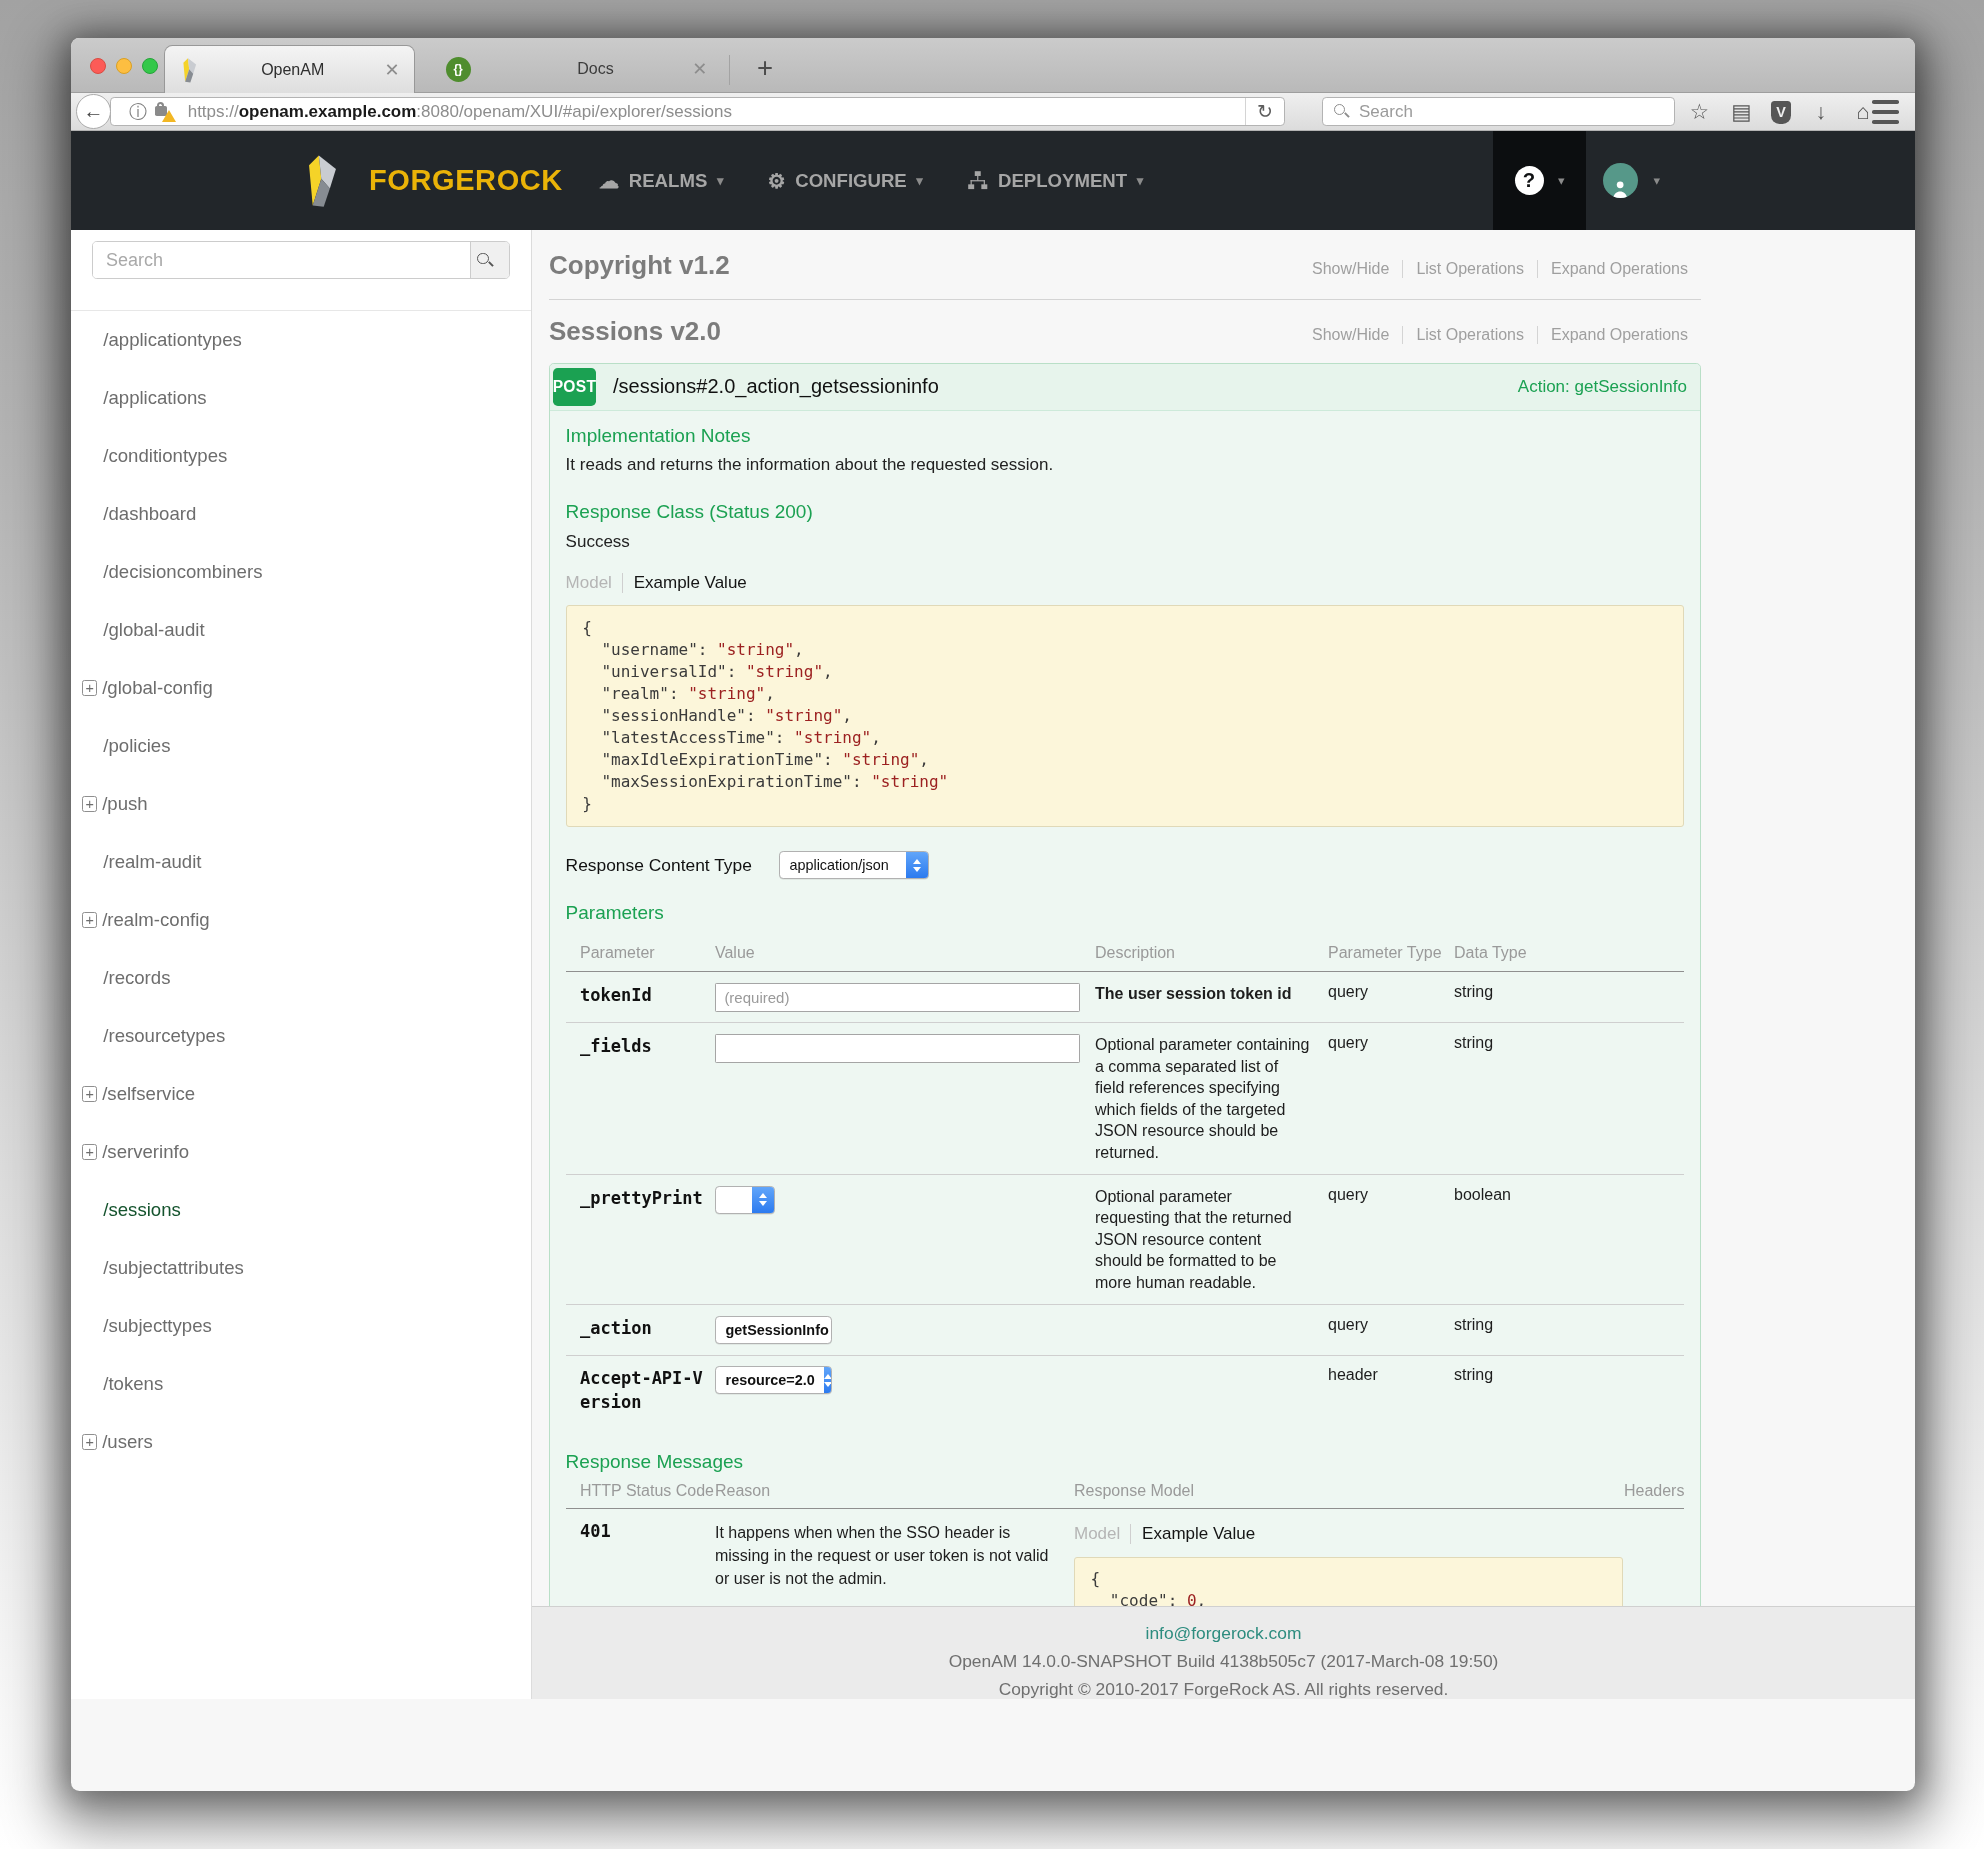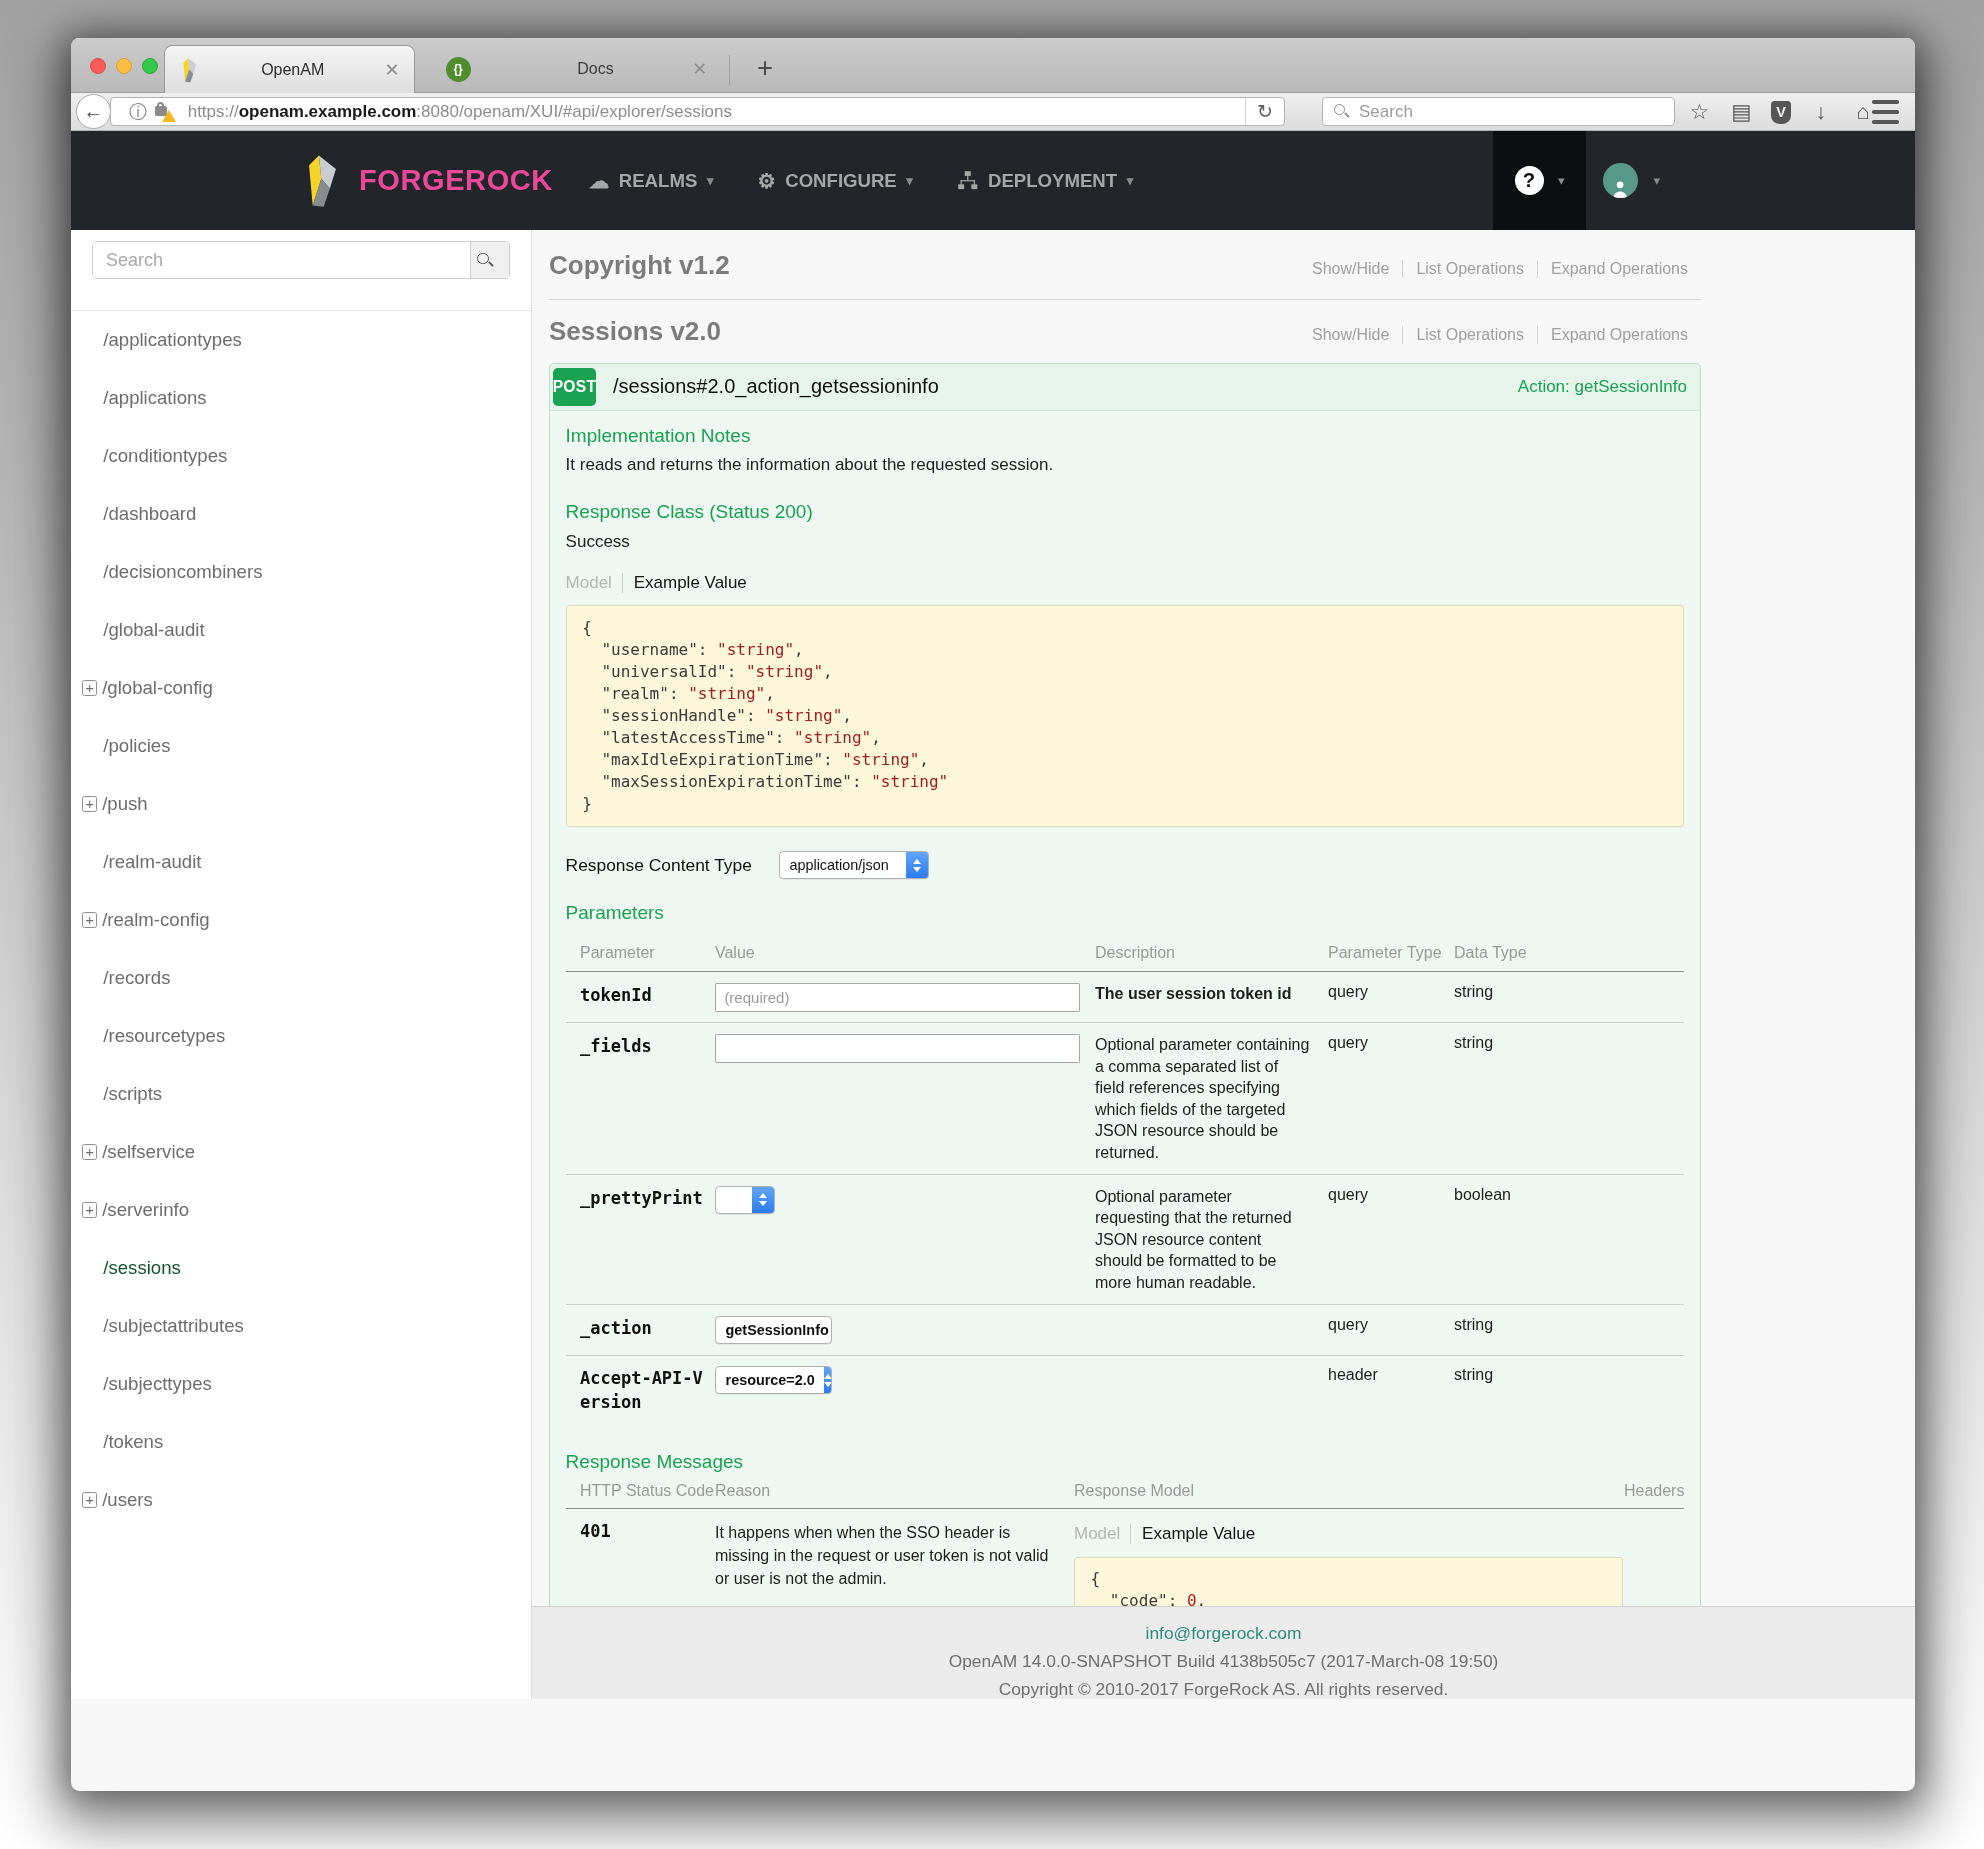--- a/index.html
+++ b/index.html
@@ -65,21 +65,21 @@
   .tb-icons { position:absolute; left:1616px; top:0; height:38px; display:flex; align-items:center; gap:17px; color:#565656; font-size:21.5px; }
   .tb-icons .ico { width:25px; text-align:center; }
   .shield { width:20.3px; height:23px; background:#565656; border-radius:3.6px 3.6px 8.4px 8.4px; color:#efefef;
     font-size:14.4px; font-weight:bold; display:flex; align-items:center; justify-content:center; }
   .hamburger { position:absolute; right:15.6px; top:7.2px; width:27.5px; height:24px; display:flex; flex-direction:column; justify-content:space-between; }
   .hamburger i { display:block; height:4.2px; background:#565656; border-radius:1.8px; }
   
   .appbar { position:relative; height:99px; background:#22262a; display:flex; align-items:center; }
   .brand { display:flex; align-items:center; margin-left:233px; }
   .brand svg { width:37px; height:55px; }
-  .brand-name { color:#ec4899; font-size:29px; font-weight:bold; letter-spacing:0.6px; margin-left:18px; }
+  .brand-name { color:#eab308; font-size:29px; font-weight:bold; letter-spacing:0.6px; margin-left:28px; }
   .nav { display:flex; align-items:center; margin-left:36px; gap:44px; }
   .nav-item { display:flex; align-items:center; gap:9.6px; color:#a6a6a6; font-size:18.6px; font-weight:bold; }
   .nav-item .nico { font-size:20.3px; }
   .nav-item svg { width:21.5px; height:21.5px; fill:#a6a6a6; }
   .caret { font-size:13px; color:#8b8b8b; }
   .help-panel { position:absolute; left:1422px; top:0; width:93px; height:99px; background:#0c0e10;
     display:flex; align-items:center; justify-content:center; gap:14.4px; }
   .help-circle { width:29px; height:29px; background:#fff; color:#101214; border-radius:50%;
     display:flex; align-items:center; justify-content:center; font-size:20.3px; font-weight:bold; }
   .avatar-wrap { position:absolute; left:1532px; top:0; height:99px; display:flex; align-items:center; gap:15.6px; }
@@ -322,24 +322,20 @@
             <span class="expand-box">+</span>
             <span class="lbl">/realm-config</span>
           </div>
           <div class="side-item">
             <span class="spacer"></span>
             <span class="lbl">/records</span>
           </div>
           <div class="side-item">
             <span class="spacer"></span>
             <span class="lbl">/resourcetypes</span>
-          </div>
-          <div class="side-item">
-            <span class="spacer"></span>
-            <span class="lbl">/scripts</span>
           </div>
           <div class="side-item">
             <span class="expand-box">+</span>
             <span class="lbl">/selfservice</span>
           </div>
           <div class="side-item">
             <span class="expand-box">+</span>
             <span class="lbl">/serverinfo</span>
           </div>
           <div class="side-item active">

